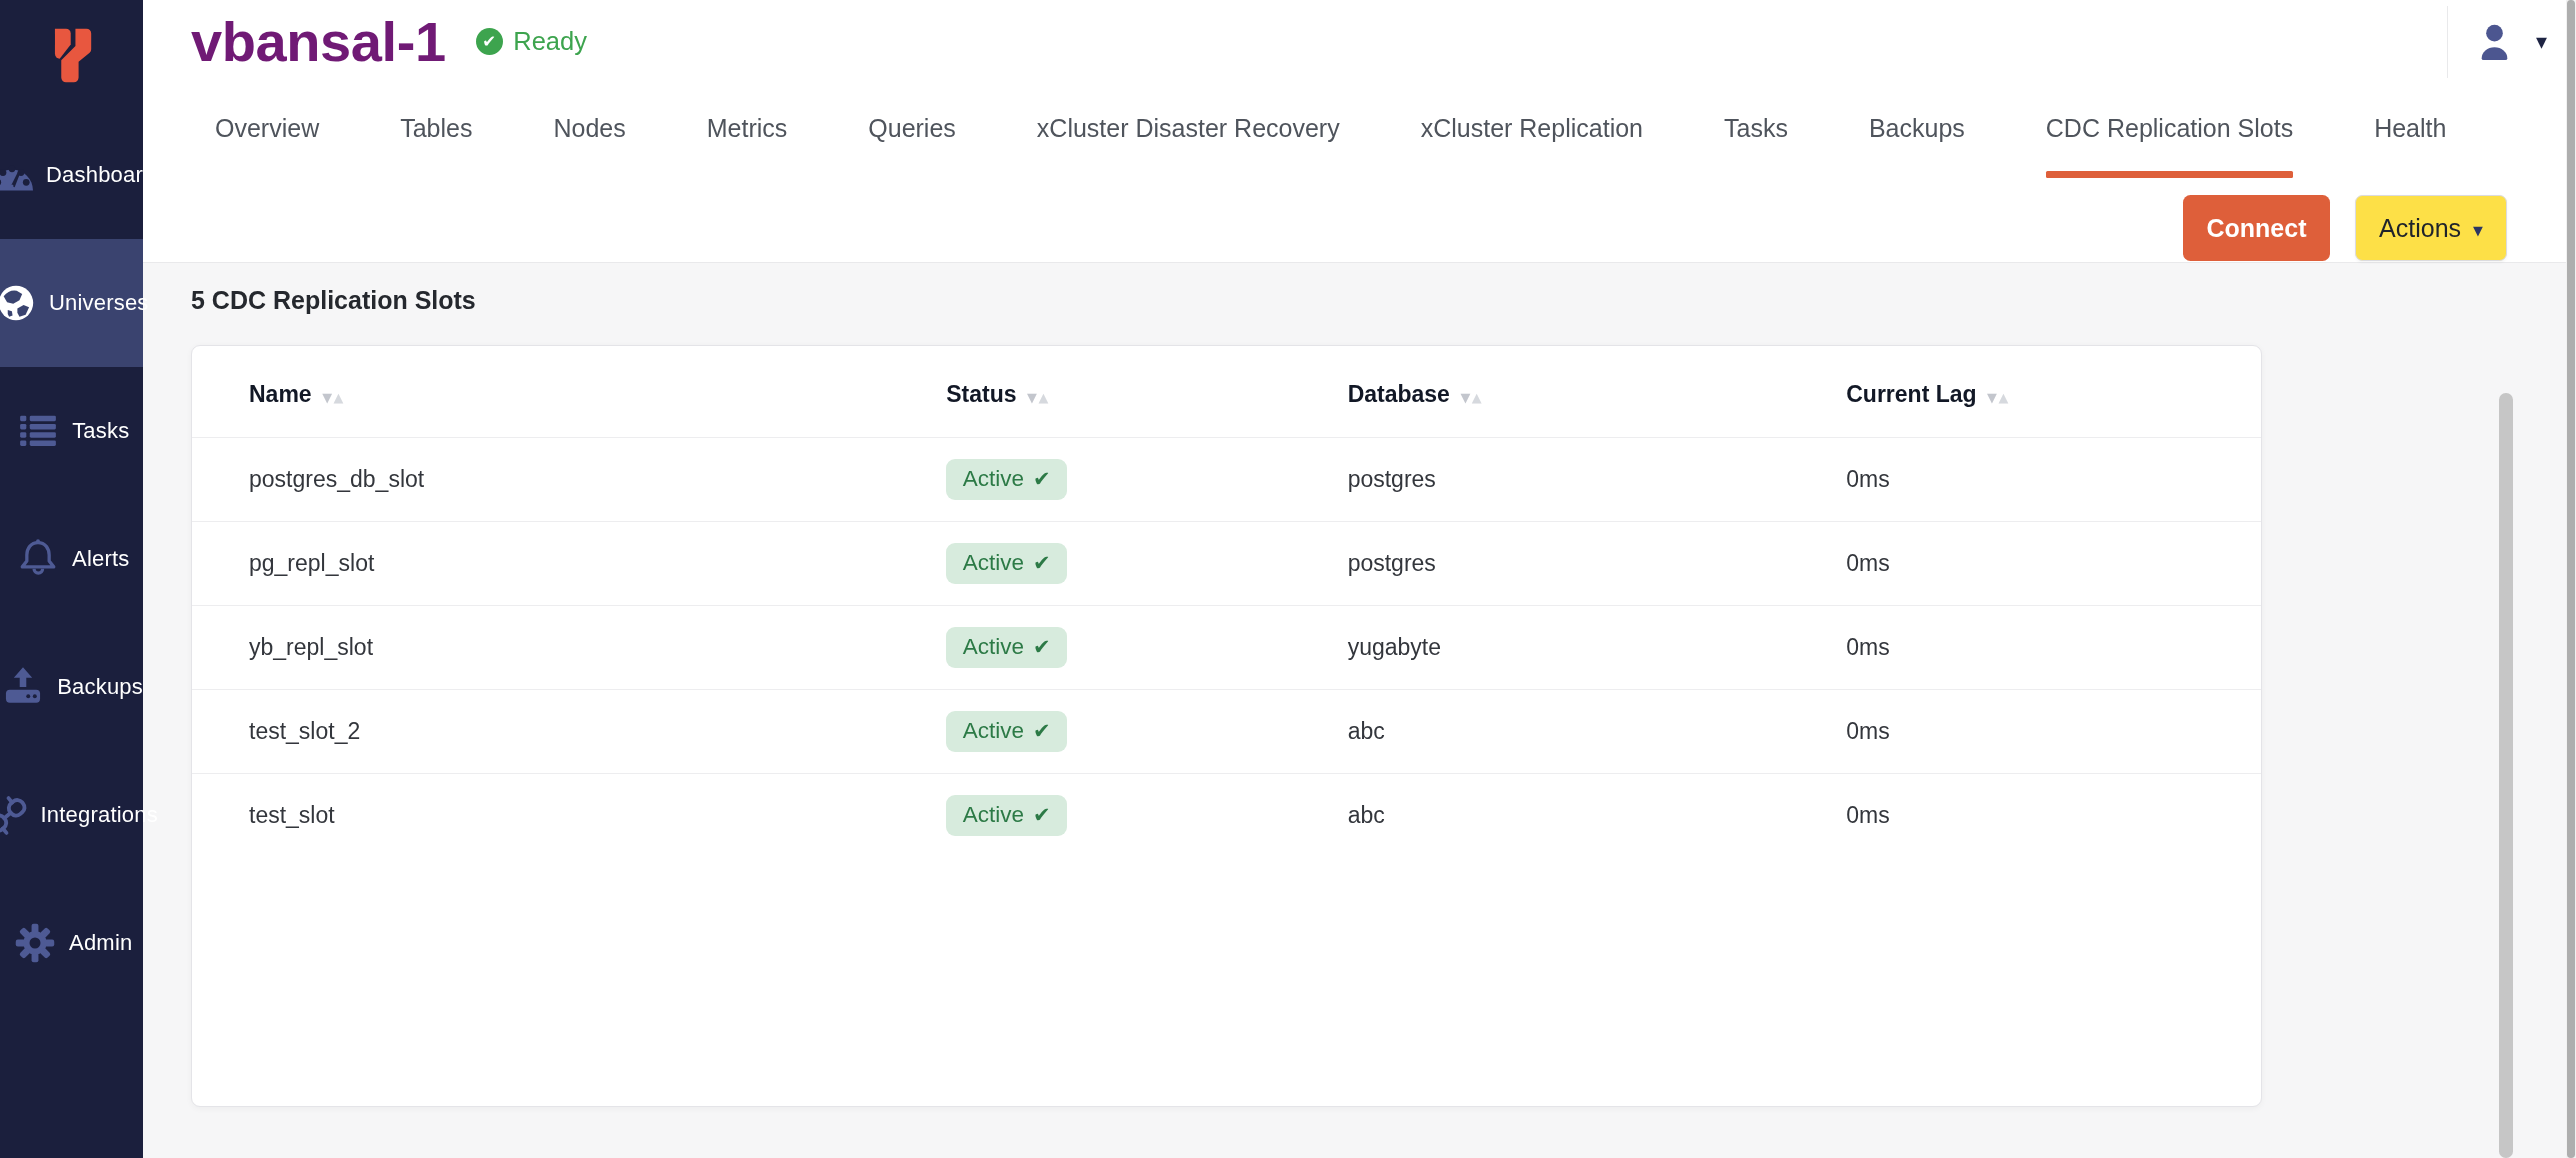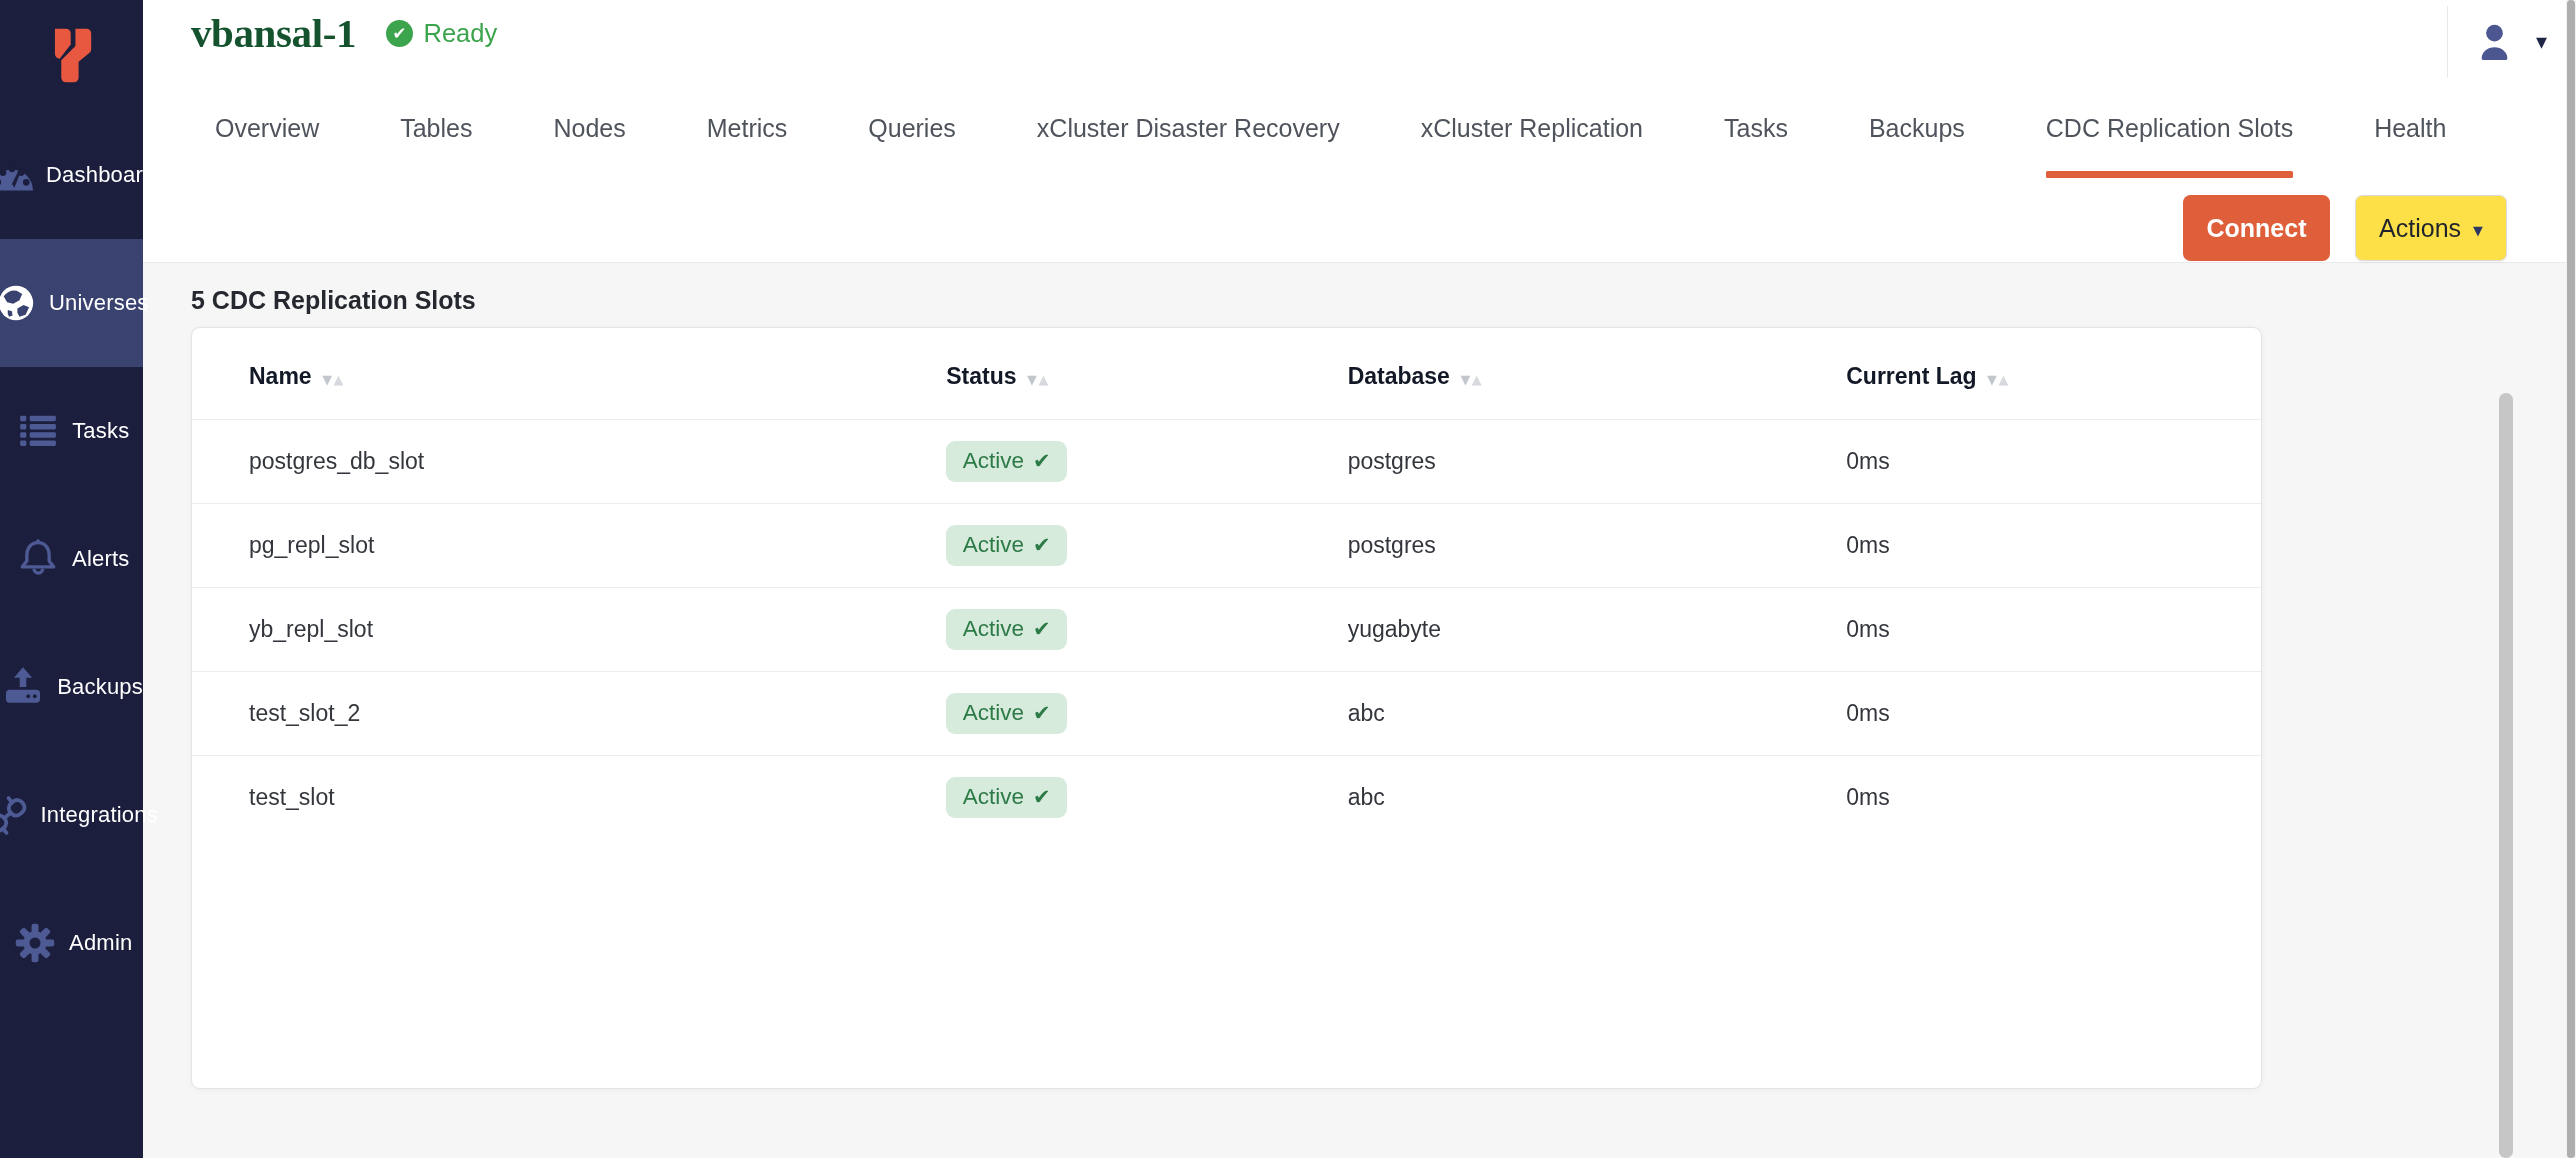--- a/index.html
+++ b/index.html
@@ -24,21 +24,21 @@
   }
   .side-item.active { background:var(--sidebar-active-bg,#3A436F); }
   .side-item .icn { width:48px; height:48px; display:flex; align-items:center; justify-content:center; color:var(--sidebar-icon,#4E5A94); }
   .side-item.active .icn { color:#FFFFFF; }
   .side-item .lbl { color:#FFFFFF; font-size:22px; letter-spacing:0.2px; }
 
   
   .main { position:absolute; left:143px; top:0; width:2423px; height:1158px; }
   .topbar { position:relative; height:263px; background:#FFFFFF; border-bottom:1.5px solid #E9E9EB; }
   .title-row { position:absolute; left:48px; top:9px; display:flex; align-items:center; gap:30px; }
-  .page-title { font-size:41px; font-weight:700; color:#14532d; letter-spacing:-0.4px;font-family:Liberation Serif, serif; }
+  .page-title { font-size:56px; font-weight:700; color:#701a75; letter-spacing:-0.4px; }
   .ready { display:flex; align-items:center; gap:10.5px; }
   .ready-circle {
     width:27px; height:27px; border-radius:50%; background:var(--status-green,#3DA44E);
     color:#fff; display:flex; align-items:center; justify-content:center; font-size:16.5px;
   }
   .ready-label { font-size:25.5px; font-weight:500; color:var(--status-green,#3DA44E); }
 
   .tabs { position:absolute; left:48px; top:114px; display:flex; gap:57px; }
   .tab { position:relative; font-size:25px; color:#4F545C; padding-bottom:35px; cursor:pointer; white-space:nowrap;margin-left:24px; }
   .tab.active::after {
@@ -61,21 +61,21 @@
 
   .user-divider { position:absolute; left:2304px; top:6px; width:0.8px; height:72px; background:#E9E9EB; }
   .user-menu { position:absolute; left:2331px; top:21px; display:flex; align-items:center; gap:21px; cursor:pointer; }
   .user-menu .caret { font-size:14.3px; color:#1E2443; }
 
   
   .content { position:absolute; left:0; top:264px; width:2423px; height:894px; background:#F6F6F7; }
   .section-heading { margin:22px 0 0 48px; font-size:25px; font-weight:700; color:#25282E; }
 
   .card {
-    margin:12px 0 0 48px; width:2071px; height:762px; background:#FFFFFF;
+    margin:30px 0 0 48px; width:2071px; height:762px; background:#FFFFFF;
     border:0.8px solid #E4E4E8; border-radius:9px;
     box-shadow:0 1.5px 6px rgba(0,0,0,.04); overflow:hidden;
   }
   table { width:100%; border-collapse:collapse; }
   th {
     text-align:left; font-size:23px; font-weight:700; color:#121826;
     padding:35px 0 28.5px 57px; white-space:nowrap;
   }
   th .sort { margin-left:10.5px; font-size:12.8px; letter-spacing:1.5px; }
   th .sort .dn { color:#C3C6CD; }

